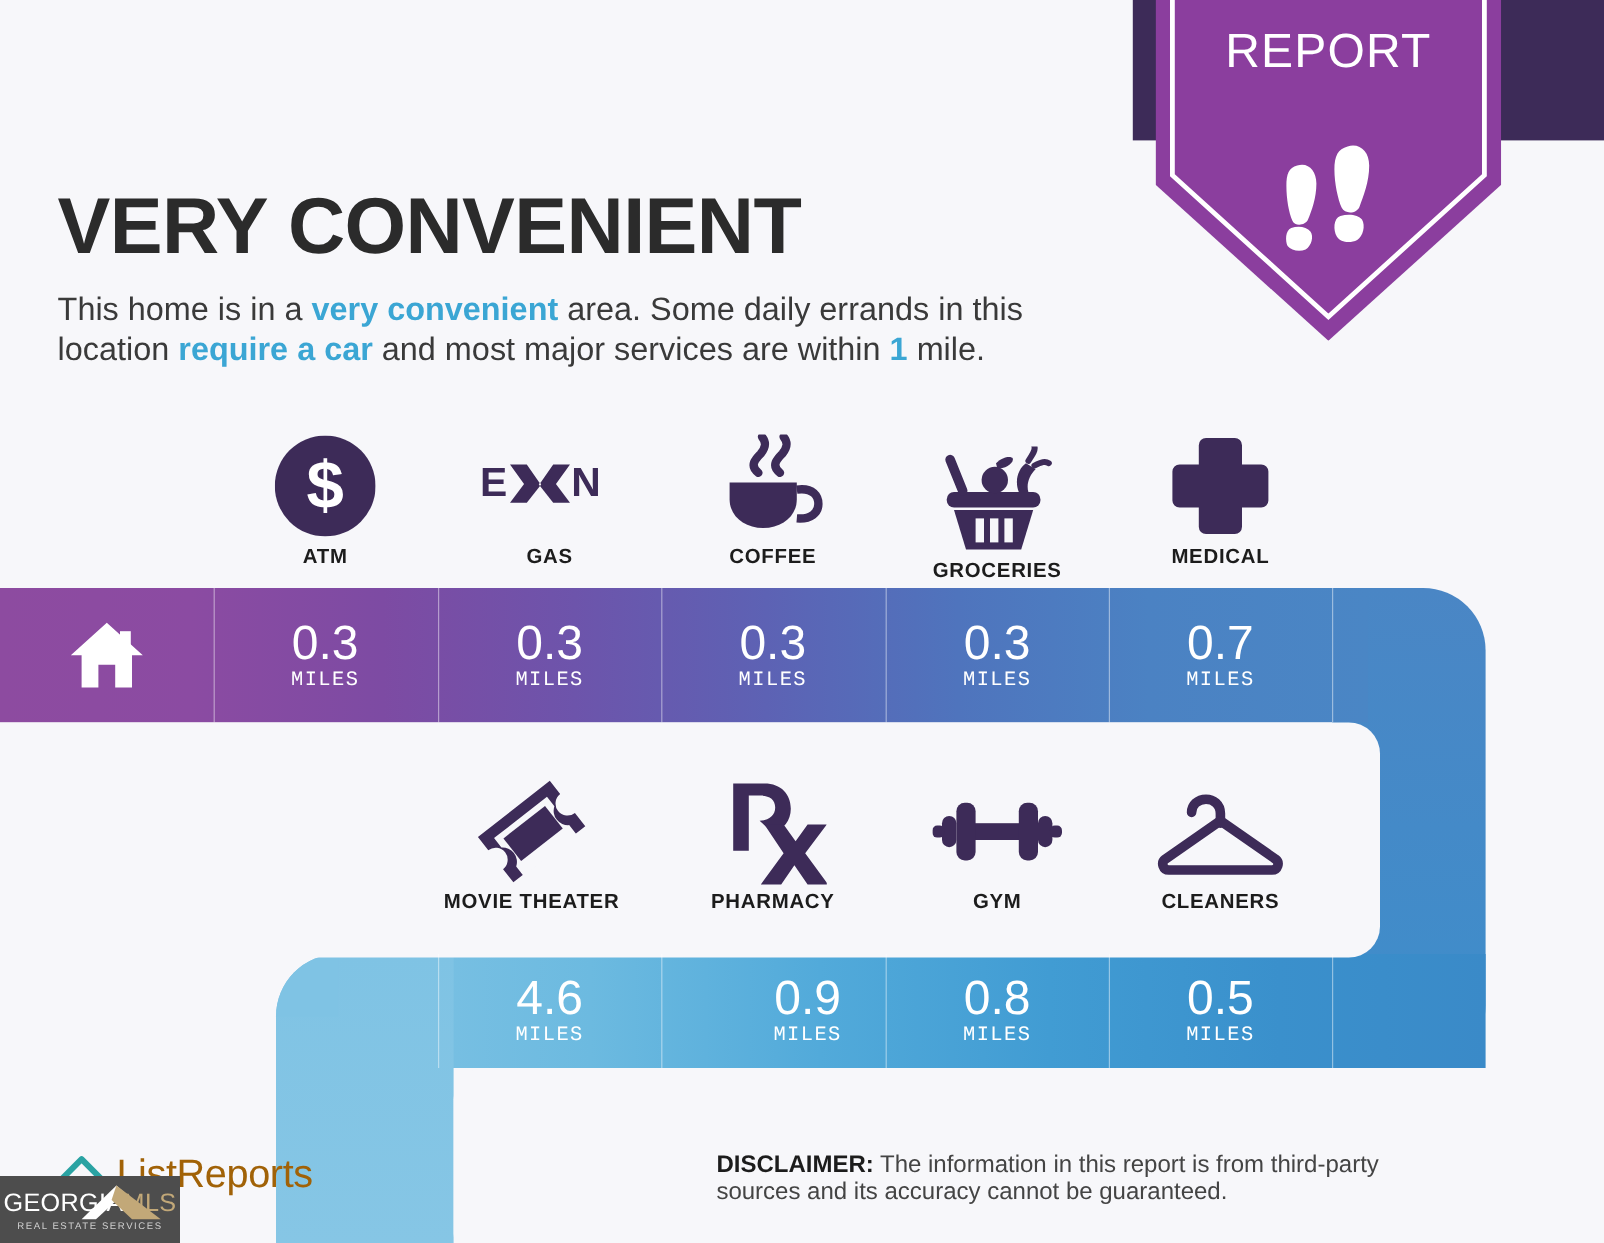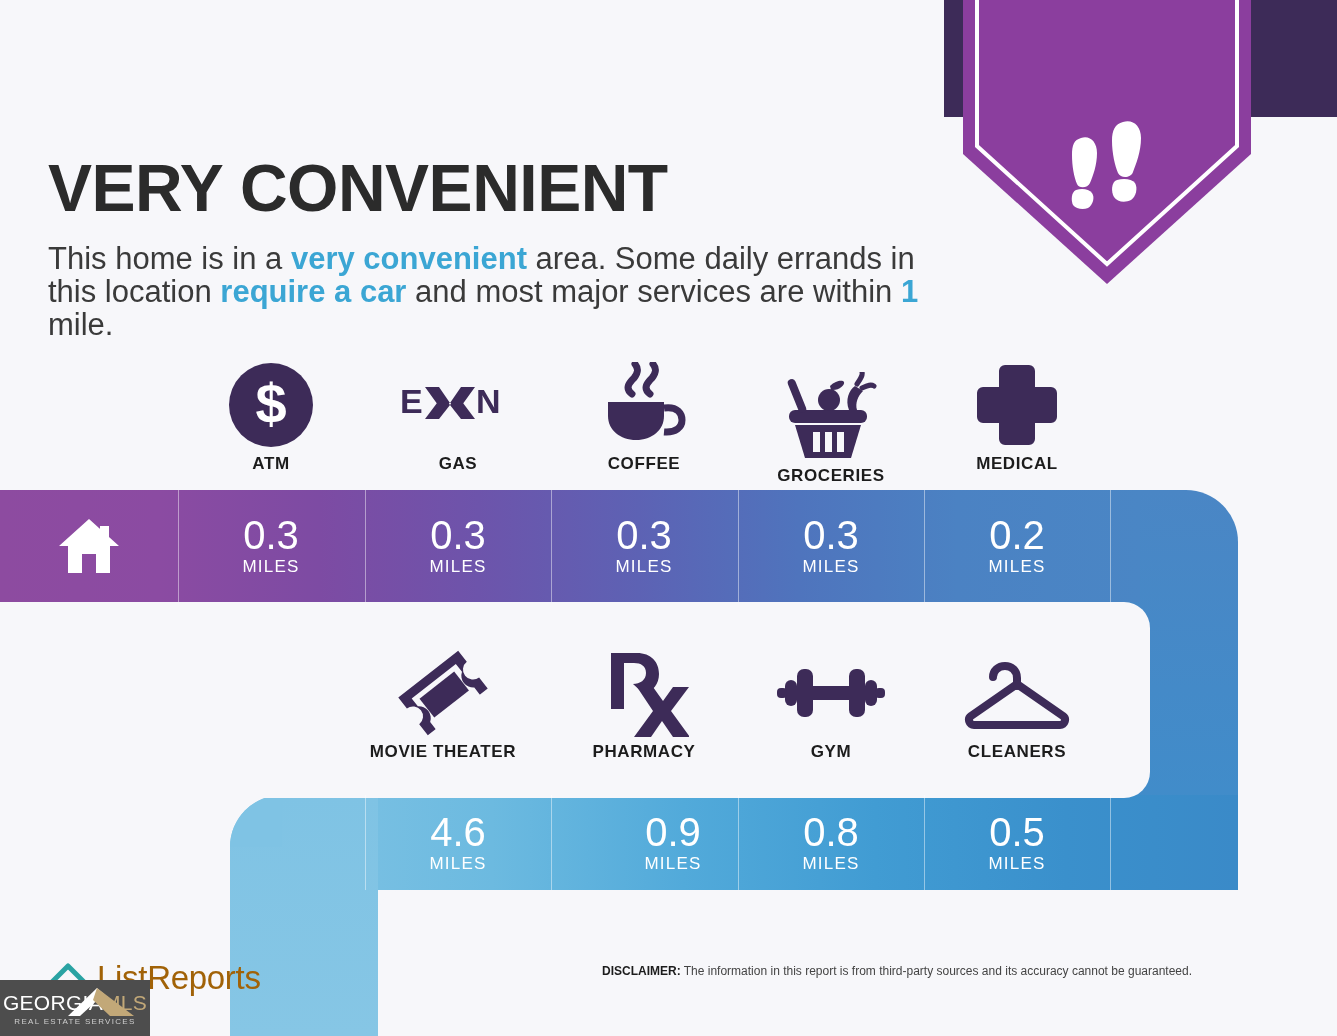--- a/index.html
+++ b/index.html
@@ -38,21 +38,21 @@
     pointer-events:none;
   }
 
   
   .headline{
     position:absolute;left:48px;top:150px;
     font-size:66px;font-weight:bold;color:#2b2b2b;letter-spacing:-.5px;
   }
   .subtext{
     position:absolute;left:48px;top:242px;width:900px;
-    font-size:31px;line-height:33px;color:#3a3a3a;
+    font-size:27px;line-height:33px;color:#3a3a3a;
   }
   .subtext b{color:#3ba6d4;font-weight:bold;}
 
   
   .icon-row{position:absolute;left:0;width:1337px;height:0;}
   .icon-cell{
     position:absolute;width:186px;text-align:center;
   }
   .icon-cell .glyph{height:86px;display:flex;align-items:center;justify-content:center;}
   .icon-cell .cap{
@@ -63,21 +63,21 @@
   .ribbon{position:absolute;left:0;top:478px;width:1337px;height:558px;}
   .ribbon svg{display:block;}
 
   .cells{position:absolute;left:0;top:478px;width:1337px;height:558px;}
   .cell{
     position:absolute;width:186px;height:112px;
     display:flex;flex-direction:column;align-items:center;justify-content:center;
     color:#fff;
   }
   .cell .num{font-size:40px;line-height:40px;font-weight:400;}
-  .cell .unit{font-size:17px;letter-spacing:1.2px;margin-top:2px;}
+  .cell .unit{font-size:17px;letter-spacing:1.2px;margin-top:2px;font-family:Liberation Mono, monospace;}
   .divider{position:absolute;width:1px;background:rgba(255,255,255,.45);}
 
   
   .notch{
     position:absolute;background:#f7f7fa;border-radius:22px;
   }
 
   
   .lr-logo{position:absolute;left:45px;top:958px;display:flex;align-items:center;}
   .lr-logo .lr-name{
@@ -89,21 +89,21 @@
     overflow:hidden;
   }
   .gmls .line1{font-size:21px;letter-spacing:.3px;white-space:nowrap;}
   .gmls .line1 .g{color:#ffffff;}
   .gmls .line1 .m{color:#c2a878;}
   .gmls .line2{font-size:8px;color:#cfcfcf;letter-spacing:1.3px;margin-top:2px;}
   .gmls .roof{position:absolute;top:2px;left:64px;}
 
   .disclaimer{
     position:absolute;left:597px;top:960px;width:600px;
-    font-size:12px;line-height:22px;color:#444;text-align:center;
+    font-size:20px;line-height:22px;color:#444;
   }
   .disclaimer b{color:#1c1c1c;}
 </style>
 </head>
 <body>
 
 <div class="page">
 
   <div class="header-strip"></div>
 
@@ -112,20 +112,21 @@
       <path fill="#8b3e9e" d="M0 0 H288 V160 L144 290 L0 160 Z"></path>
       <path fill="none" stroke="#ffffff" stroke-width="4" d="M14 0 V152 L144 270 L274 152 V0"></path>
       <g fill="#ffffff">
         <path d="M160 128 c10 -3 18 4 18 16 c0 14 -5 26 -8 34 c-2 6 -12 7 -15 1 c-3 -7 -6 -20 -6 -32 c0 -11 3 -17 11 -19 Z"></path>
         <path d="M154 186 c7 -2 15 -1 18 3 c3 5 1 14 -4 17 c-6 3 -14 2 -17 -3 c-3 -5 -3 -15 3 -17 Z"></path>
         <path d="M118 144 c9 -3 16 4 16 15 c0 12 -4 23 -7 30 c-2 5 -11 6 -13 1 c-3 -7 -5 -18 -5 -29 c0 -10 2 -15 9 -17 Z"></path>
         <path d="M113 196 c6 -2 13 -1 16 3 c3 4 1 12 -4 15 c-5 2 -12 1 -15 -3 c-2 -4 -2 -13 3 -15 Z"></path>
       </g>
     </svg>
     <div class="badge-text">
+      <div>REPORT</div>
     </div>
   </div>
 
   <div class="headline">VERY CONVENIENT</div>
 
   <div class="subtext">
     <span>This home is in a </span><b>very convenient</b><span> area. Some daily errands in this location </span><b>require a car</b><span> and most major services are within </span><b>1</b><span> mile.</span>
   </div>
 
   <div class="icon-row" style="top:362px">
@@ -313,21 +314,21 @@
     </div>
     <div class="cell" style="left:551px;top:12px">
       <div class="num">0.3</div>
       <div class="unit">MILES</div>
     </div>
     <div class="cell" style="left:738px;top:12px">
       <div class="num">0.3</div>
       <div class="unit">MILES</div>
     </div>
     <div class="cell" style="left:924px;top:12px">
-      <div class="num">0.2</div>
+      <div class="num">0.7</div>
       <div class="unit">MILES</div>
     </div>
 
     <div class="divider" style="left:178px;top:12px;height:112px"></div>
     <div class="divider" style="left:365px;top:12px;height:112px"></div>
     <div class="divider" style="left:551px;top:12px;height:112px"></div>
     <div class="divider" style="left:738px;top:12px;height:112px"></div>
     <div class="divider" style="left:924px;top:12px;height:112px"></div>
     <div class="divider" style="left:1110px;top:12px;height:112px"></div>
 

